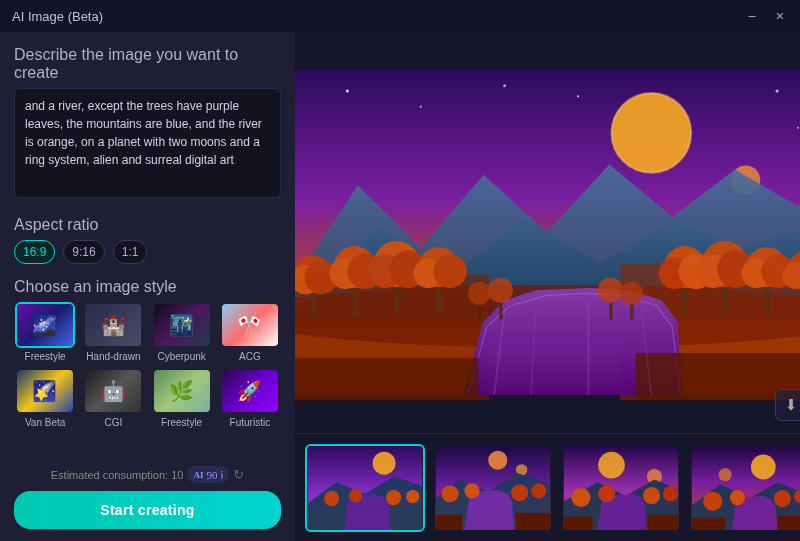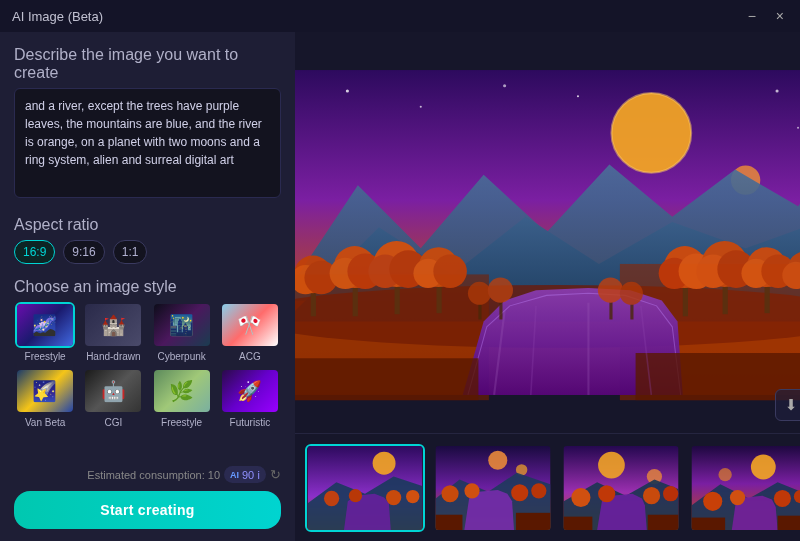--- a/index.html
+++ b/index.html
@@ -158,41 +158,42 @@
     .style-cyberpunk { background: linear-gradient(135deg, #0d0d1a, #ff00ff33, #00ffff22); }
     .style-acg { background: linear-gradient(135deg, #87ceeb, #ff6b6b, #fff); }
     .style-vangogh { background: linear-gradient(135deg, #1a3a6a, #f5c518, #2244aa); }
     .style-cgi { background: linear-gradient(135deg, #1a1a1a, #555, #333); }
     .style-watercolor { background: linear-gradient(135deg, #5c8a5c, #a0c878, #7ab0a0); }
     .style-futuristic { background: linear-gradient(135deg, #2a0a4a, #6600cc, #9900ff); }
     
     .bottom-bar {
       display: flex;
       align-items: center;
-      justify-content: flex-end;
+      justify-content: center;
       padding: 6px 14px;
       border-top: 1px solid #252540;
       flex-shrink: 0;
     }
     .estimated {
       font-size: 11px;
       color: #888;
       display: flex;
       align-items: center;
       gap: 4px;
     }
     .ai-badge {
       display: inline-flex;
       align-items: center;
       background: #2a2a50;
       border-radius: 10px;
       padding: 1px 6px;
       font-size: 11px;
       color: #9090ff;
       gap: 3px;
+      font-family: Liberation Serif, serif;
     }
     .refresh-icon {
       font-size: 13px;
       cursor: pointer;
       color: #666;
     }
     .start-btn {
       width: 100%;
       height: 38px;
       background: linear-gradient(90deg, #00c8b0, #00d4d0);

